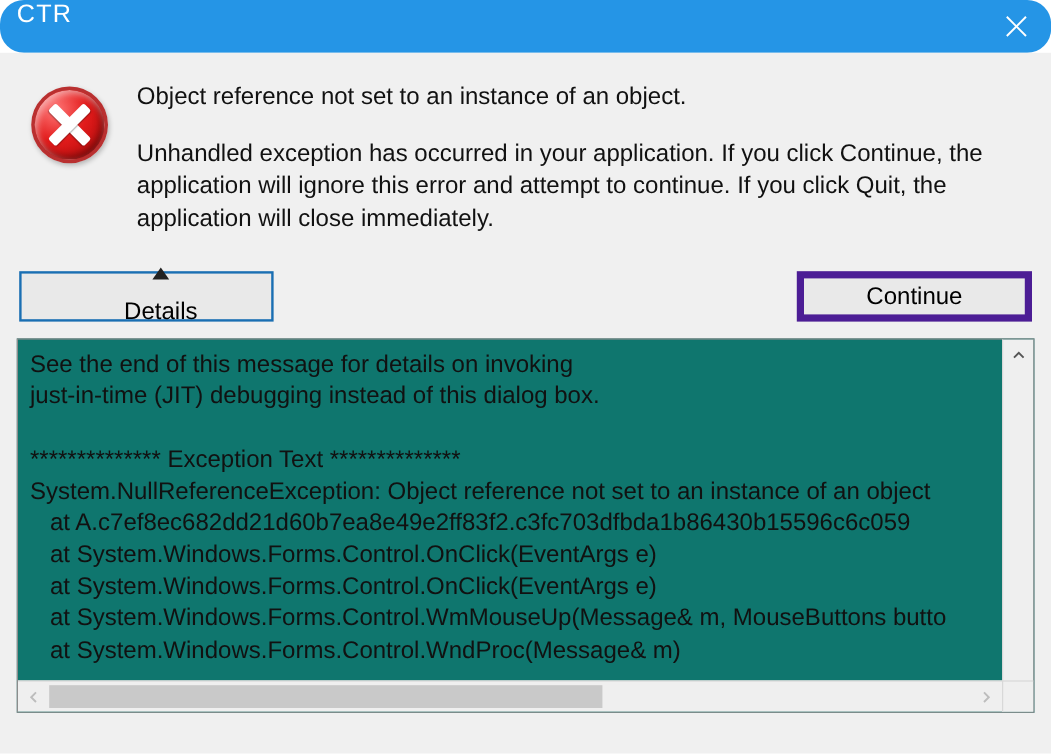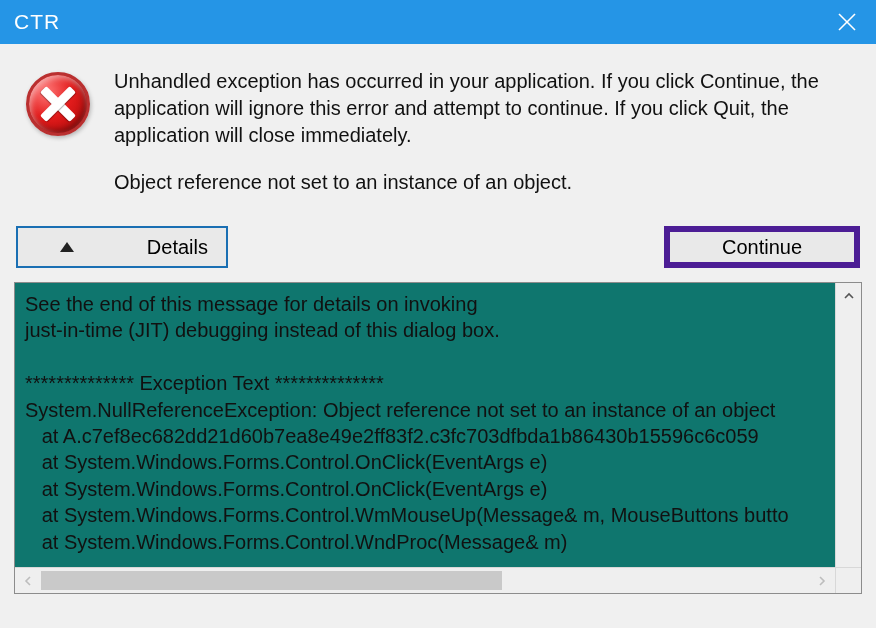--- a/index.html
+++ b/index.html
@@ -8,23 +8,24 @@
     font-family: "Segoe UI", Tahoma, sans-serif;
     background: #fff;
     width: 876px;
     height: 628px;
     overflow: hidden;
   }
   .titlebar {
     height: 44px;
     background: #2595e6;
     display: flex;
-    align-items: center;
+    align-items: flex-start;
     justify-content: space-between;
     padding: 0 0 0 14px;
+    border-radius: 20px;
   }
   .titlebar-title {
     color: #fff;
     font-size: 21px;
     font-weight: 400;
     letter-spacing: 1px;
   }
   .titlebar-close {
     width: 58px;
     height: 44px;
@@ -101,22 +102,23 @@
     cursor: pointer;
     padding: 0 18px;
     display: inline-flex;
     align-items: center;
     justify-content: center;
     gap: 16px;
   }
   .btn-details {
     border: 2px solid #1a6fb3;
     min-width: 212px;
-    justify-content: space-between;
+    justify-content: center;
     padding-left: 42px;
+    flex-direction: column;
   }
   .triangle-up {
     width: 0; height: 0;
     border-left: 7px solid transparent;
     border-right: 7px solid transparent;
     border-bottom: 10px solid #222;
   }
   .details-box {
     border: 1px solid #8c8c8c;
     background: #0f766e;
@@ -202,22 +204,22 @@
   </div>
 </div>
 
 <div class="content">
 
   <div class="msg-row">
     <div class="error-icon-wrap">
       <div class="error-icon"></div>
     </div>
     <div class="msg-text">
+      <p>Object reference not set to an instance of an object.</p>
       <p>Unhandled exception has occurred in your application. If you click Continue, the application will ignore this error and attempt to continue. If you click Quit, the application will close immediately.</p>
-      <p>Object reference not set to an instance of an object.</p>
     </div>
   </div>
 
   <div class="button-row">
     <button class="btn btn-details">
       <span class="triangle-up"></span>
       <span>Details</span>
     </button>
     <div class="spacer"></div>
     <button class="btn">

